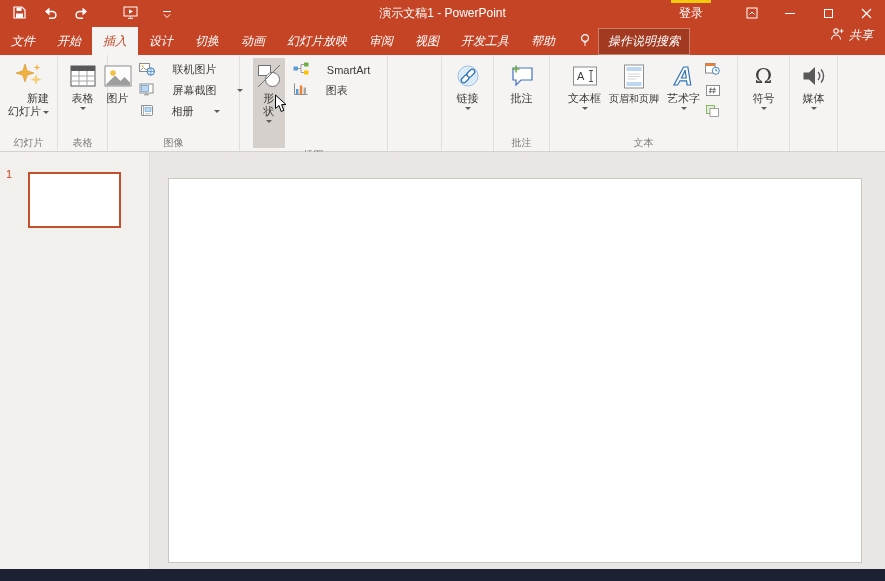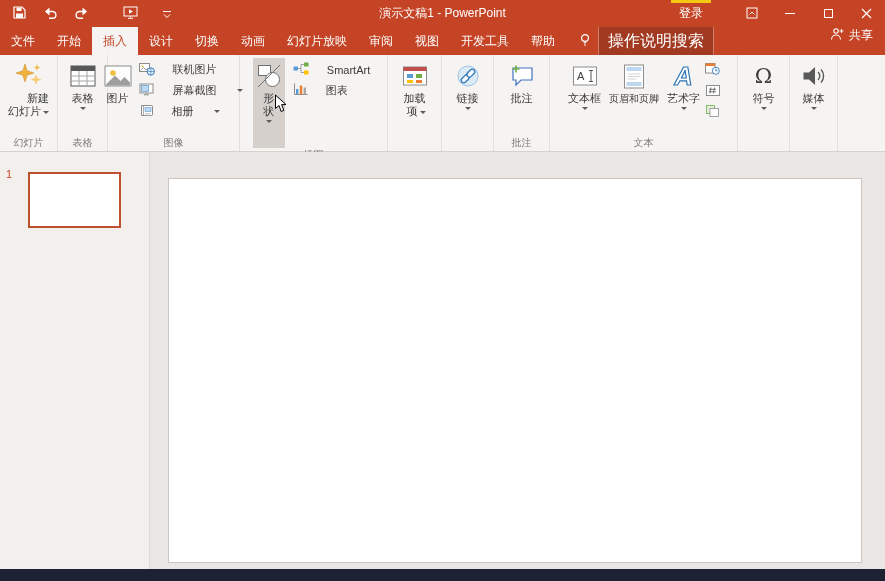--- a/index.html
+++ b/index.html
@@ -13,25 +13,25 @@
   .qbtn { display:flex; align-items:center; justify-content:center; width:18px; height:20px; }
   .win-title { position:absolute; left:50%; transform:translateX(-50%); font-size:12px; white-space:nowrap; }
   .tb-right { margin-left:auto; display:flex; align-items:center; height:27px; }
   .signin { position:relative; height:27px; display:flex; align-items:center; padding:4px 12px; font-size:12px; margin-right:18px; }
   .signin::before { content:""; position:absolute; top:0; left:4px; right:4px; height:3px; background:var(--signin-highlight,#F2C811); }
   .winbtn { width:38px; height:27px; display:flex; align-items:center; justify-content:center; }
   .min-glyph { width:10px; height:1px; background:#fff; display:block; }
   .max-glyph { width:9px; height:9px; border:1px solid #fff; display:block; }
 
   
-  .tabrow { height:28px; background:var(--accent,#C44425); display:flex; align-items:stretch; color:#fff; flex:0 0 auto; }
+  .tabrow { height:28px; background:var(--accent,#C44425); display:flex; align-items:stretch; color:#fff; flex:0 0 auto;font-style:italic; }
   .tab { font-size:12px; line-height:28px; padding:0 11px; white-space:nowrap; }
   .tab.active { background:var(--ribbon-bg,#F6F4F2); color:var(--active-tab-text,#C24424); }
   .tellme { display:flex; align-items:center; gap:6px; margin-left:12px; }
-  .tellme-box { border:1px solid var(--tellme-border,#C97F6C); background:var(--tellme-bg,#A23A22); color:#fff; font-size:16px; padding:4px 9px; white-space:nowrap;text-align:center; }
+  .tellme-box { border:1px solid var(--tellme-border,#C97F6C); background:var(--tellme-bg,#A23A22); color:#fff; font-size:12px; padding:4px 9px; white-space:nowrap;text-align:center; }
   .share { margin-left:auto; display:flex; align-items:flex-start; gap:5px; padding:0 12px; font-size:12px; }
 
   
   .ribbon { height:97px; background:var(--ribbon-bg,#F6F4F2); border-bottom:1px solid #D5D1CD; display:flex; flex:0 0 auto; }
   .group { display:flex; flex-direction:column; border-right:1px solid #E2DED9; flex:0 0 auto; }
   .group-content { flex:1; display:flex; justify-content:center; padding-top:3px; }
   .group-label { height:15px; line-height:13px; font-size:10px; color:var(--group-label,#7E7A76); text-align:center; }
   .bigbtn { display:flex; flex-direction:column; align-items:center; padding:2px 3px 0; }
   .iconwrap { height:32px; display:flex; align-items:center; justify-content:center; }
   .biglabel { font-size:11px; color:var(--text-primary,#3A3A3A); text-align:right; line-height:13px; white-space:nowrap; }
@@ -277,38 +277,20 @@
                   <rect x="10.6" y="4.5" width="2.4" height="7" fill="#A5A5A5"></rect>
                 </svg></span>
             <span>图表</span>
           </div>
         </div>
       </div>
       <div class="group-label">插图</div>
     </div>
 
     <div class="group" style="width:54px;">
-      <div class="group-content">
-        <div class="bigbtn">
-          <div class="iconwrap">
-            <svg width="26" height="24" viewBox="0 0 26 24">
-                <rect x="1.5" y="3" width="23" height="18" fill="#fff" stroke="#8C8C8C"></rect>
-                <rect x="1.5" y="3" width="23" height="4" fill="#C0504D"></rect>
-                <rect x="5" y="10" width="6" height="4" fill="#5B9BD5"></rect>
-                <rect x="14" y="10" width="6" height="4" fill="#70AD47"></rect>
-                <rect x="5" y="16" width="6" height="3" fill="#FFC000"></rect>
-                <rect x="14" y="16" width="6" height="3" fill="#ED7D31"></rect>
-              </svg>
-          </div>
-          <div class="biglabel">
-            <span style="display:block;">加载</span>
-            <span>项</span><span class="caret"></span>
-          </div>
-        </div>
-      </div>
       <div class="group-label"></div>
     </div>
 
     <div class="group" style="width:52px;">
       <div class="group-content">
         <div class="bigbtn">
           <div class="iconwrap">
             <svg width="26" height="24" viewBox="0 0 26 24">
                 <circle cx="13" cy="12" r="10" fill="#DDEBF7" stroke="#9DC3E6"></circle>
                 <g transform="rotate(-45 13 12)">

